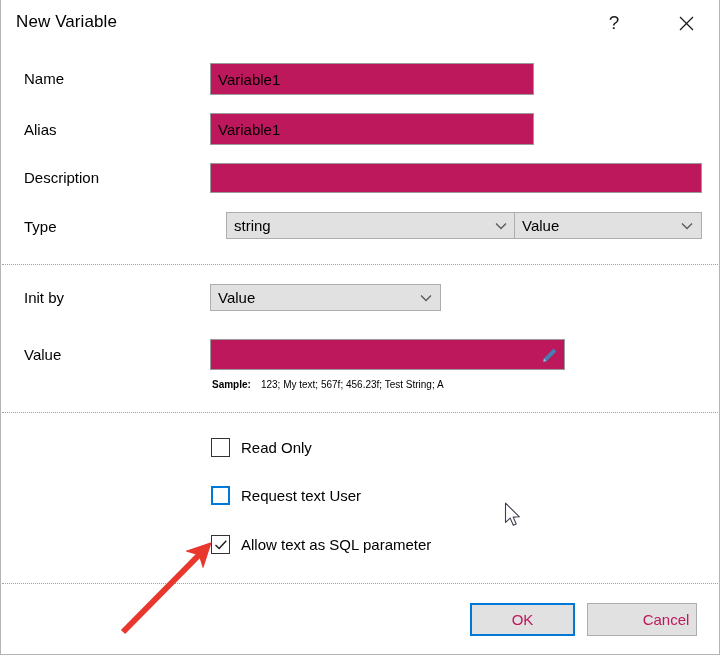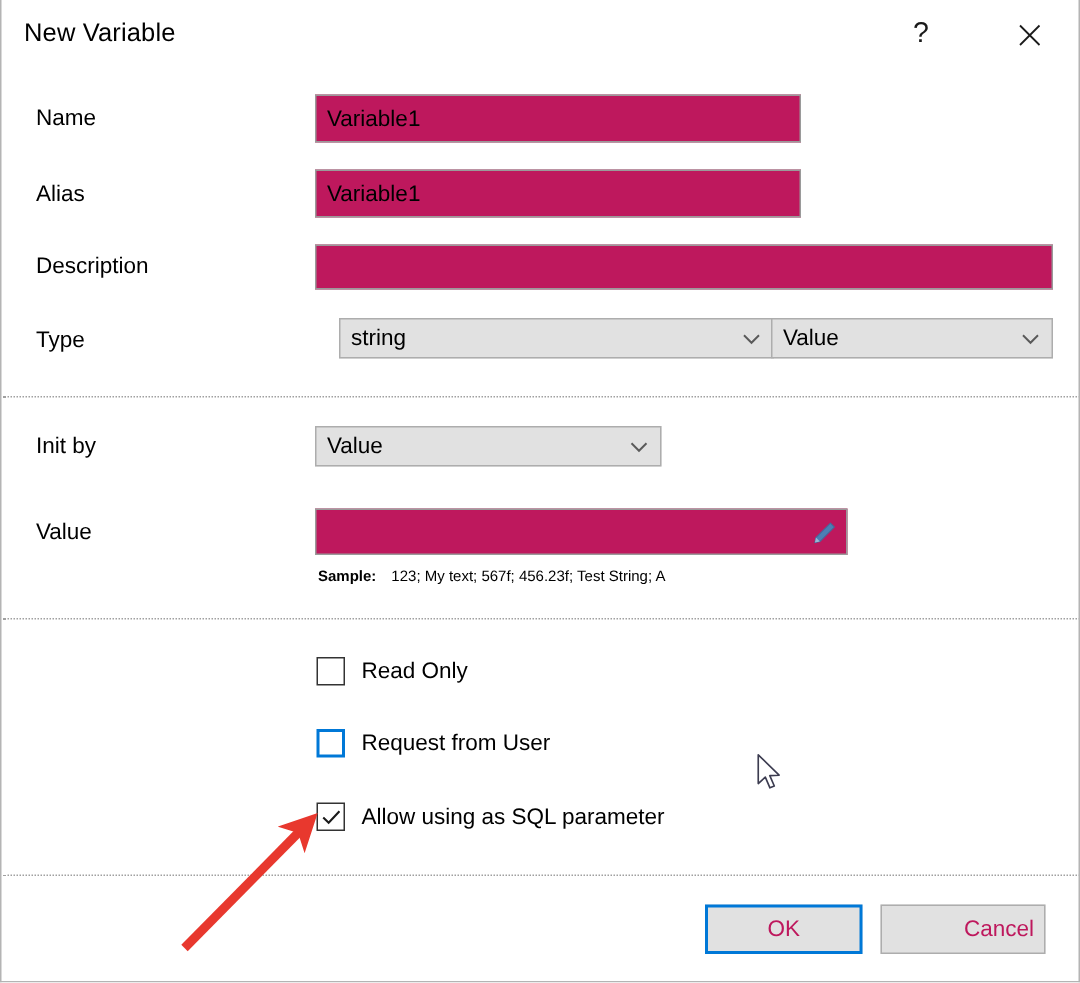--- a/index.html
+++ b/index.html
@@ -282,30 +282,30 @@
 
   <div class="dotted-sep" style="top:412px;"></div>
 
   <div class="cb-row" style="left:210px; top:438px;">
     <span class="cb-box"></span>
     <span class="cb-label">Read Only</span>
   </div>
 
   <div class="cb-row" style="left:210px; top:486px;">
     <span class="cb-box focused"></span>
-    <span class="cb-label">Request from User</span>
+    <span class="cb-label">Request text User</span>
   </div>
 
   <div class="cb-row" style="left:210px; top:535px;">
     <span class="cb-box">
       <svg width="13" height="11" viewBox="0 0 13 11" aria-hidden="true">
         <polyline points="1,5.5 4.6,9 11.8,1.3" fill="none" stroke="#1a1a1a" stroke-width="1.4"></polyline>
       </svg>
     </span>
-    <span class="cb-label">Allow using as SQL parameter</span>
+    <span class="cb-label">Allow text as SQL parameter</span>
   </div>
 
   <div class="dotted-sep" style="top:583px;"></div>
 
   <div class="btn default" style="left:469px; top:603px; width:105px;">OK</div>
   <div class="btn" style="left:586px; top:603px; width:110px;padding-left:48px;">Cancel</div>
 
   <svg class="annotation-arrow" viewBox="0 0 140 130">
     <defs>
       <marker id="arrowhead" markerWidth="4.2" markerHeight="4.2" refX="1.4" refY="2.1" orient="auto" markerUnits="strokeWidth">

